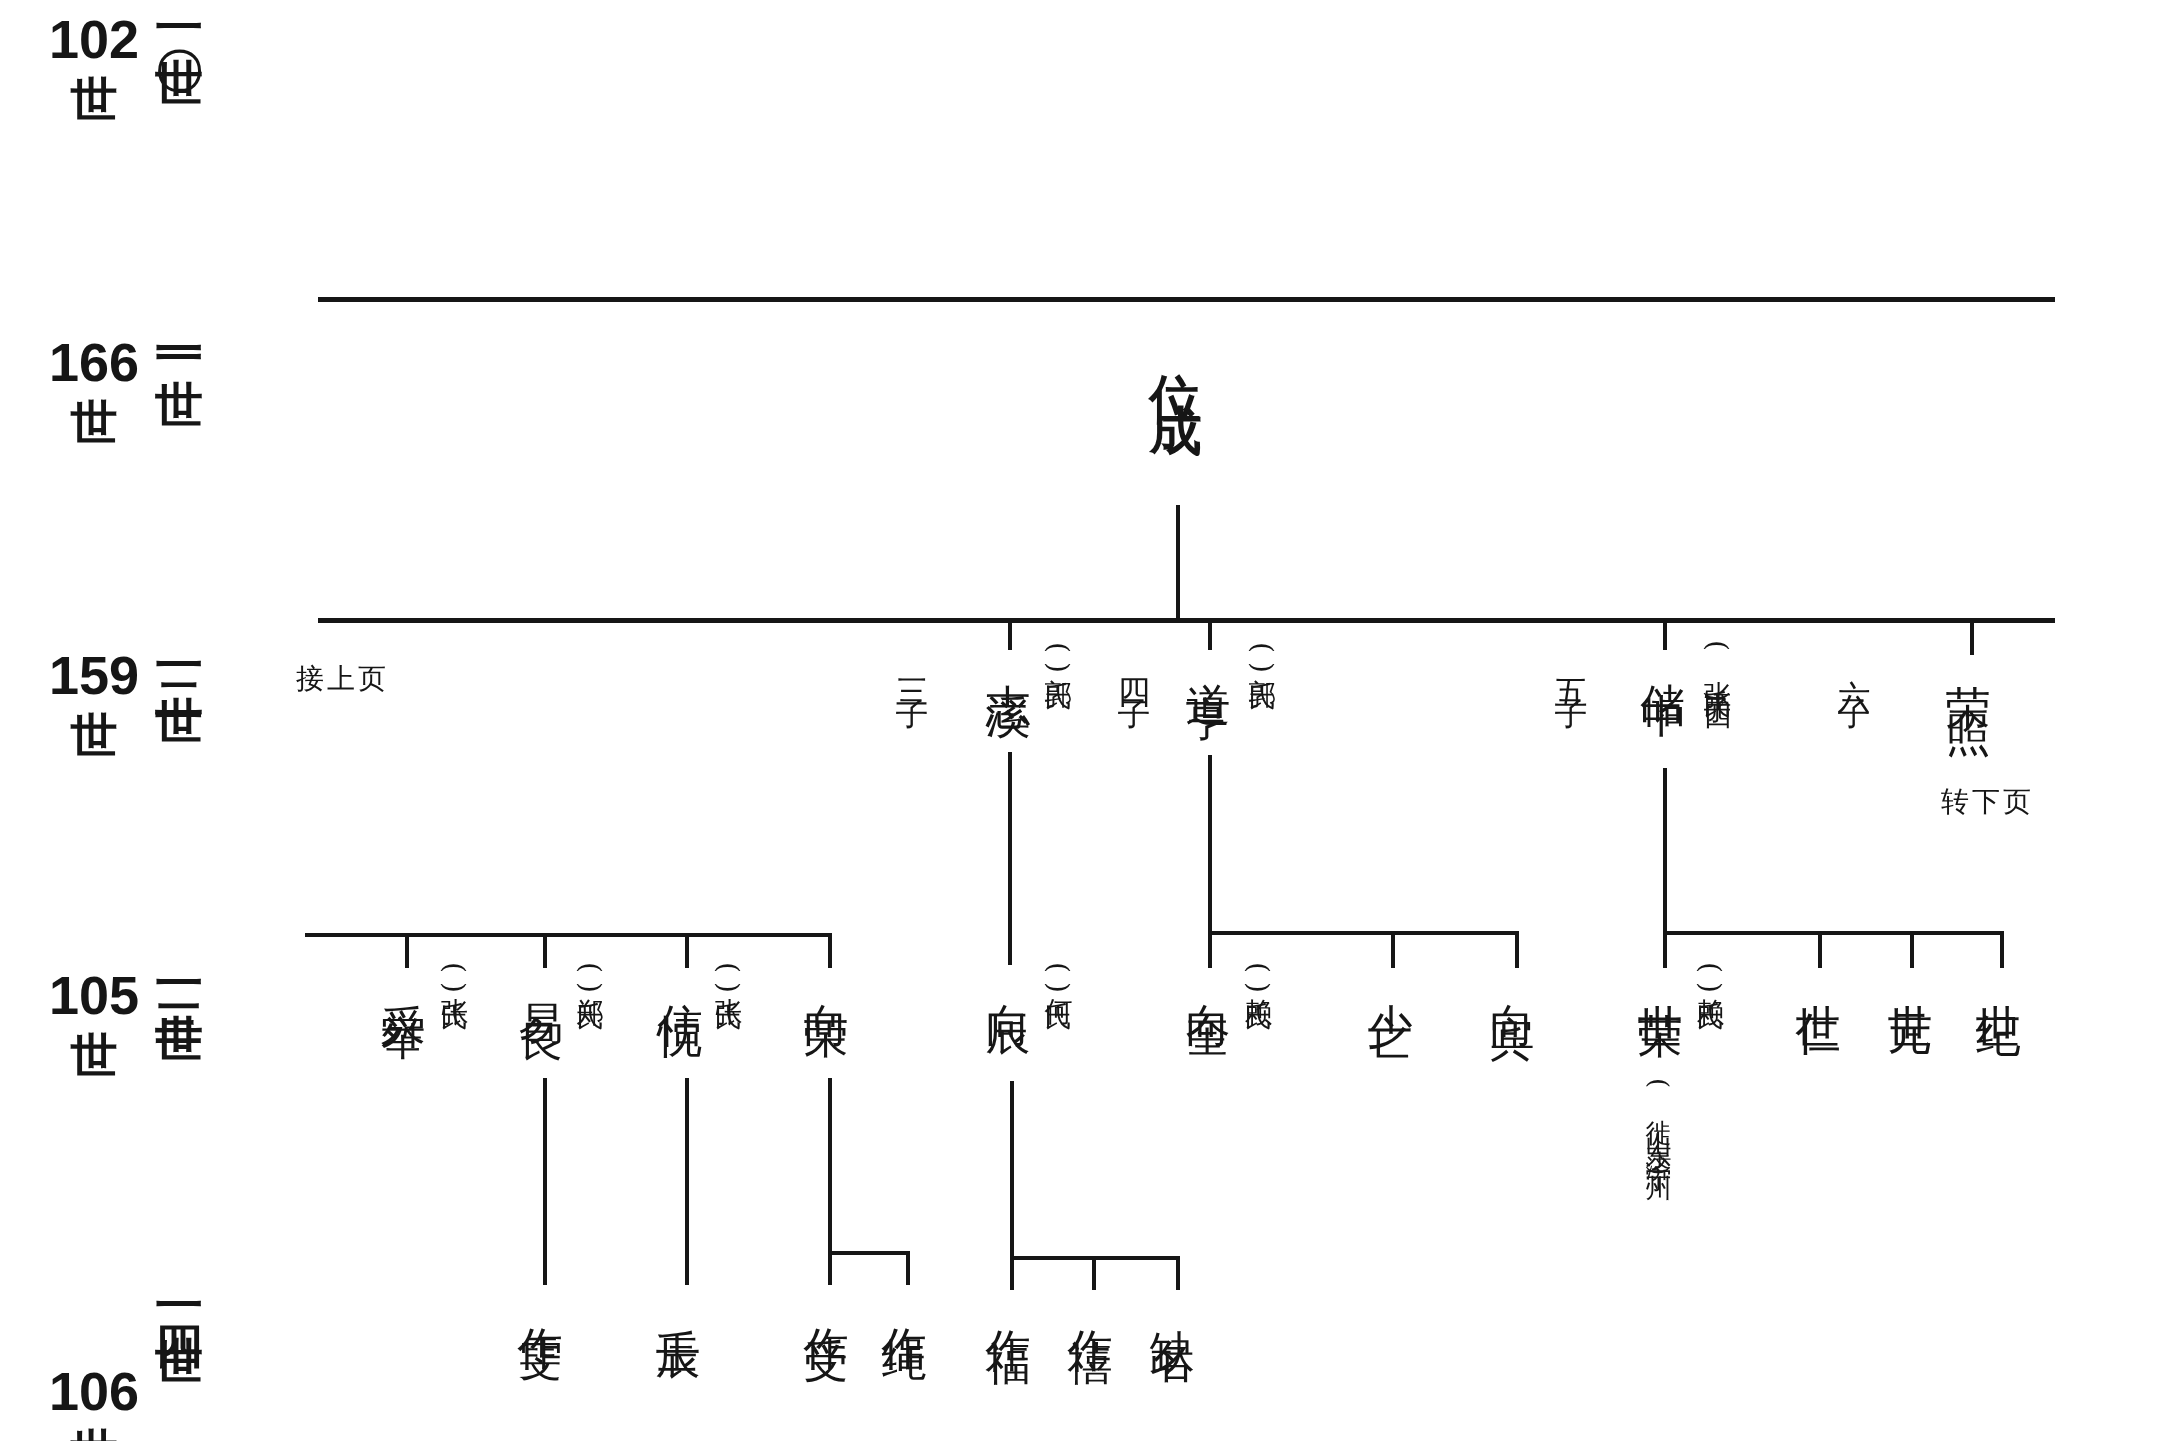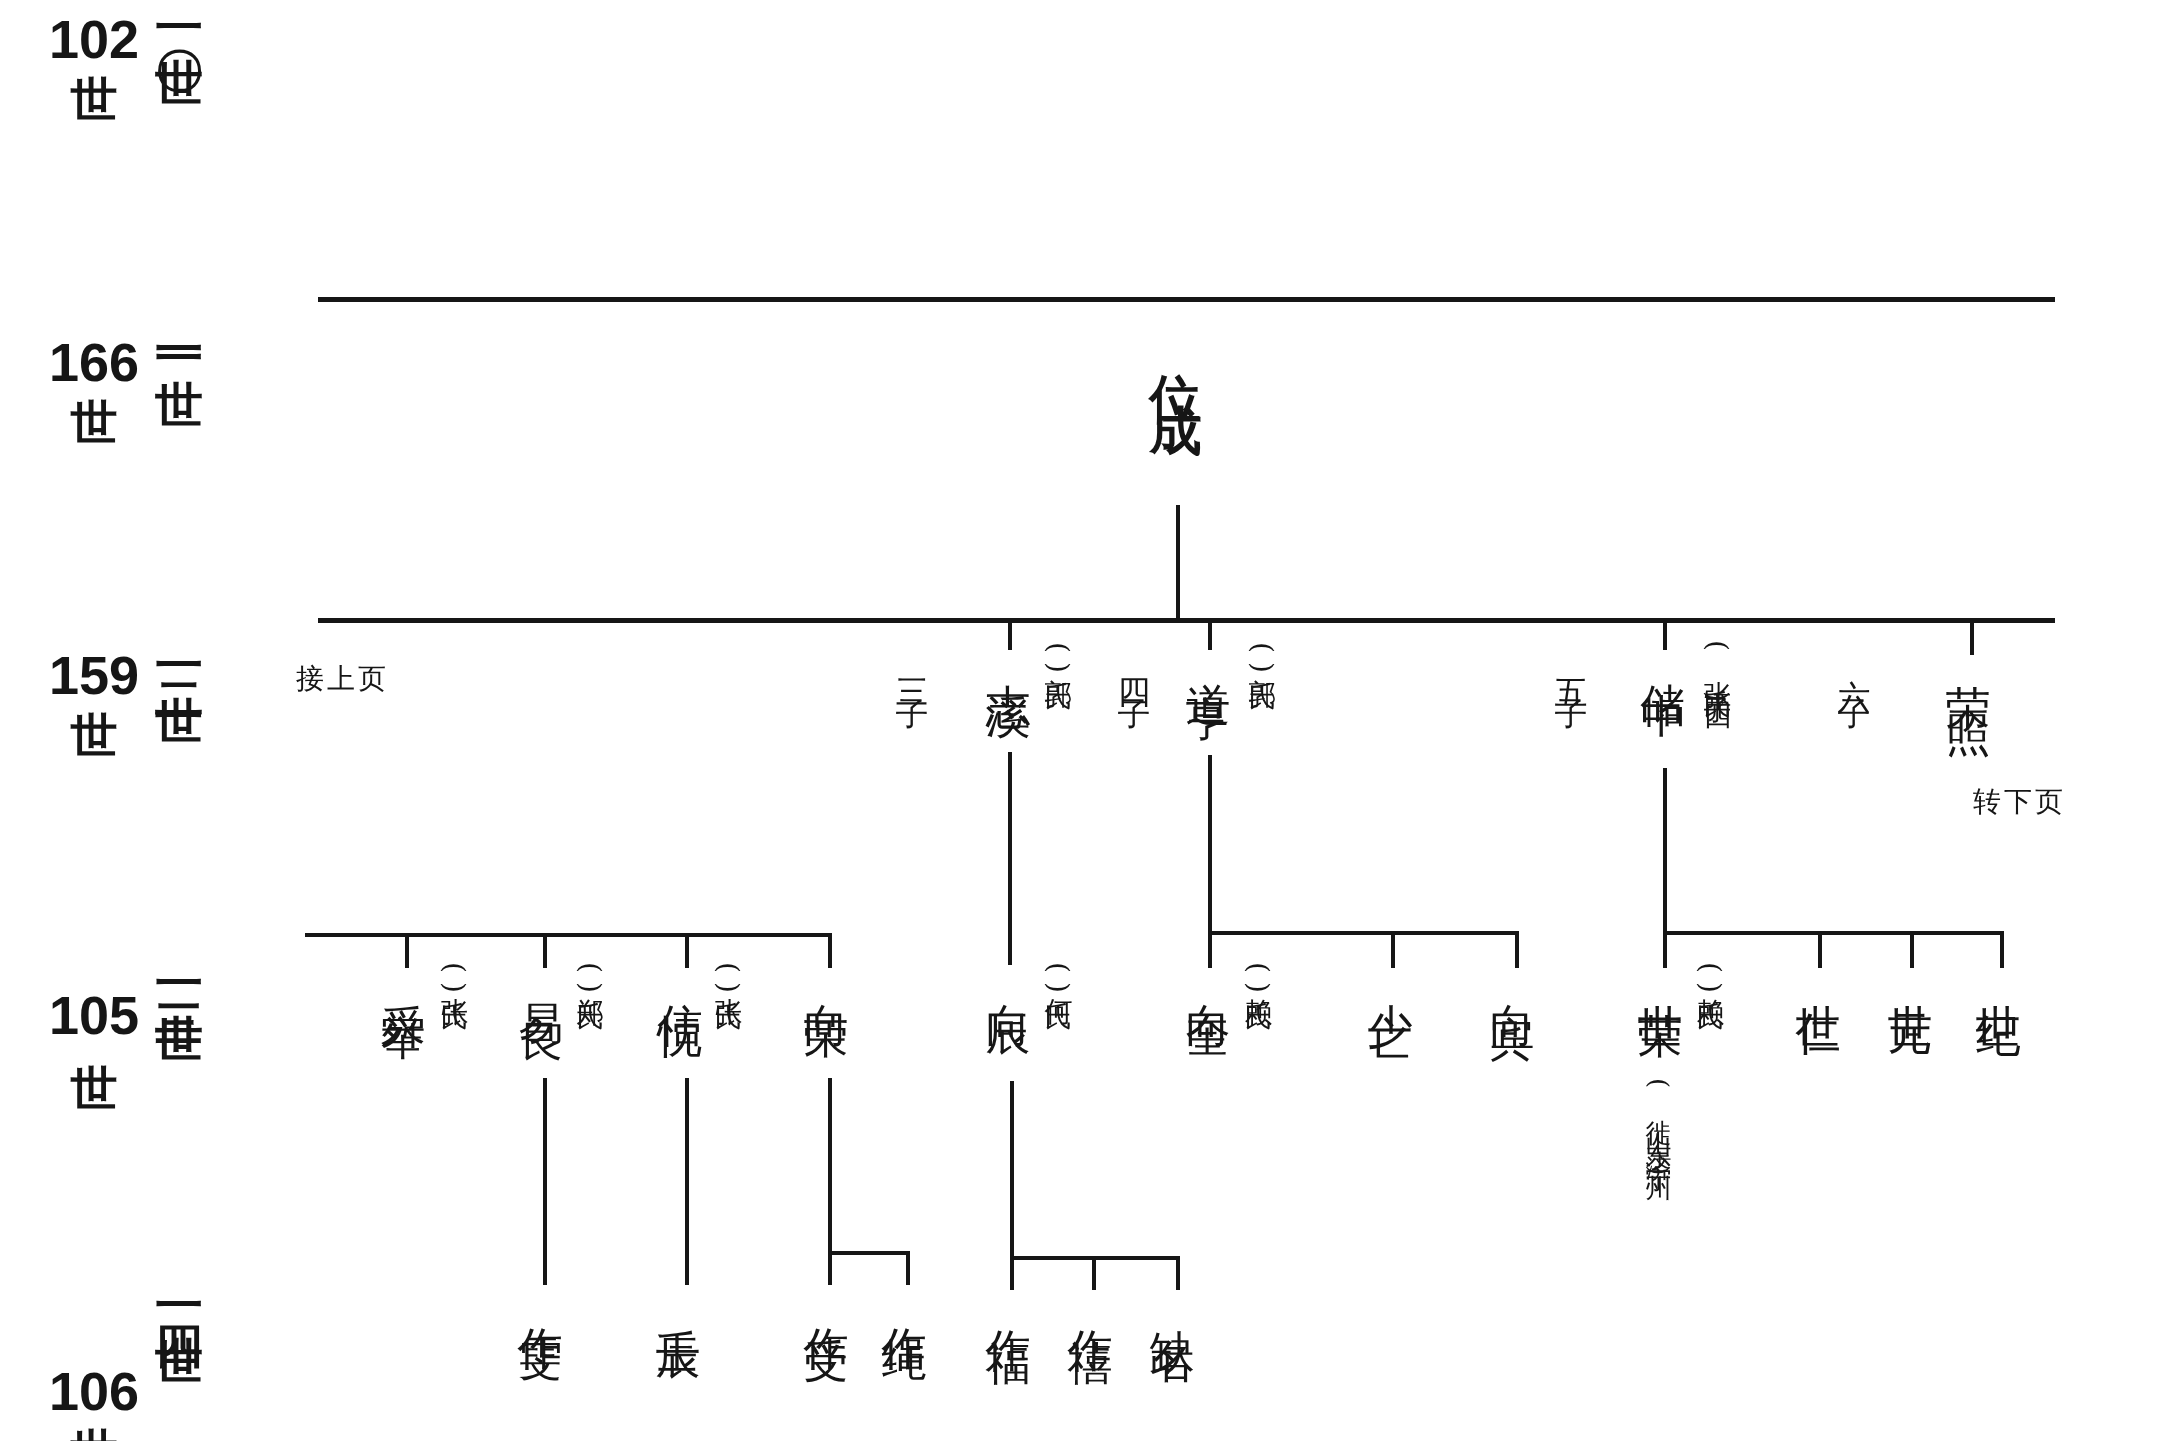--- a/index.html
+++ b/index.html
@@ -57,21 +57,21 @@
     <div class="gen-shi">世</div>
   </div>
   <div class="gen-cn" style="top:324px;">一一世</div>
 
   <div class="gen-block" style="top:648px;">
     <div class="gen-num">159</div>
     <div class="gen-shi">世</div>
   </div>
   <div class="gen-cn" style="top:640px;">一二世</div>
 
-  <div class="gen-block" style="top:988px;gap:13px;">
+  <div class="gen-block" style="top:968px;">
     <div class="gen-num">105</div>
     <div class="gen-shi">世</div>
   </div>
   <div class="gen-cn" style="top:958px;">一三世</div>
 
   <div class="gen-block" style="top:1364px;">
     <div class="gen-num">106</div>
     <div class="gen-shi">世</div>
   </div>
   <div class="gen-cn" style="top:1280px;">一四世</div>
@@ -96,21 +96,21 @@
   <div class="vtext order" style="left:1118px;top:653px;">四子</div>
   <div class="vtext name" style="left:1186px;top:648px;">道亨</div>
   <div class="vtext spouse" style="left:1248px;top:642px;">(郭氏)</div>
 
   <div class="vtext order" style="left:1555px;top:653px;">五子</div>
   <div class="vtext name" style="left:1641px;top:648px;">储中</div>
   <div class="vtext spouse-long" style="left:1703px;top:640px;">(张氏子四)</div>
 
   <div class="vtext order" style="left:1838px;top:653px;">六子</div>
   <div class="vtext name-wide" style="left:1946px;top:650px;">荣照</div>
-  <div class="note-h" style="left:1941px;top:783px;margin-left:32px;">转下页</div>
+  <div class="note-h" style="left:1941px;top:783px;">转下页</div>
 
   <div class="vline" style="left:1008px;top:752px;width:4px;height:213px;"></div>
 
   <div class="vline" style="left:1208px;top:755px;width:4px;height:213px;"></div>
   <div class="hline" style="left:1208px;top:931px;width:311px;height:4px;"></div>
   <div class="vline" style="left:1391px;top:933px;width:4px;height:35px;"></div>
   <div class="vline" style="left:1515px;top:933px;width:4px;height:35px;"></div>
 
   <div class="vline" style="left:1663px;top:768px;width:4px;height:200px;"></div>
   <div class="hline" style="left:1663px;top:931px;width:341px;height:4px;"></div>

